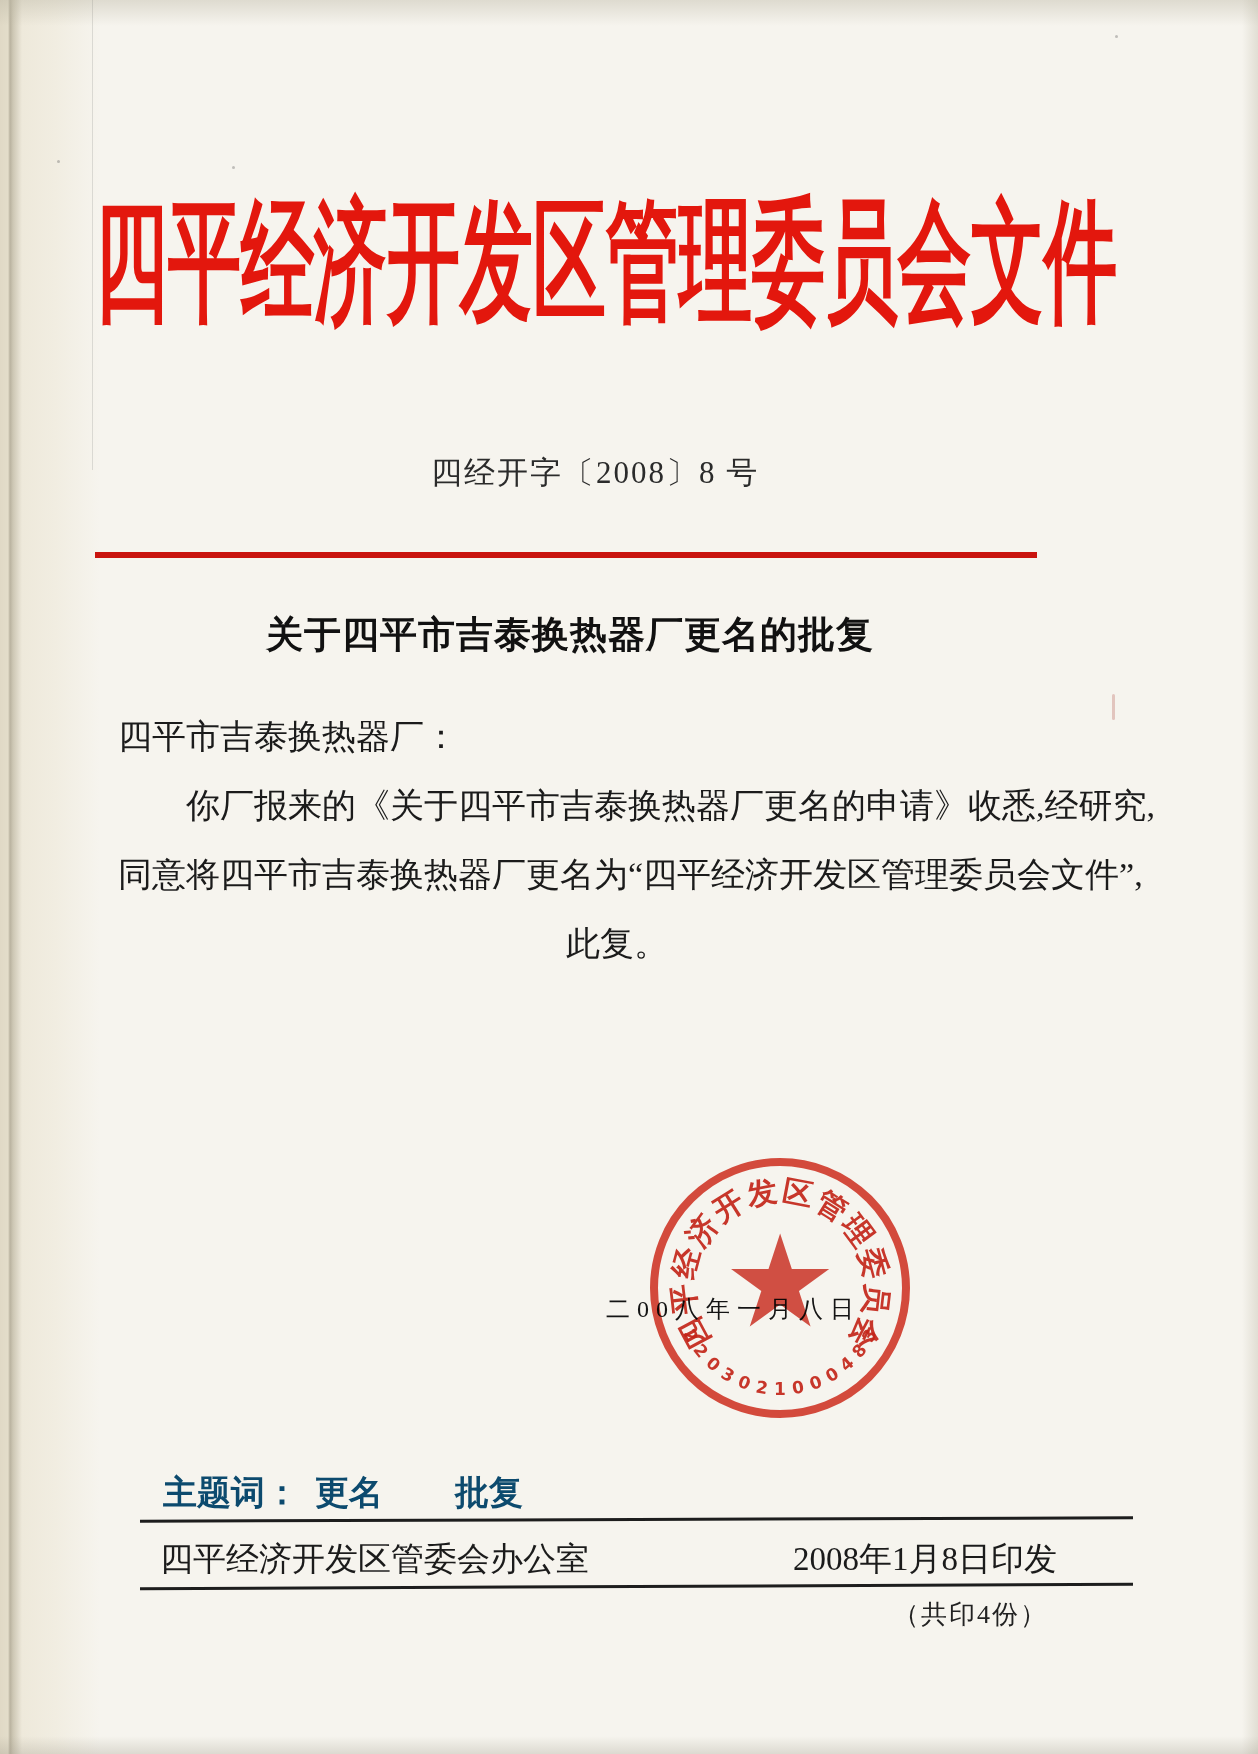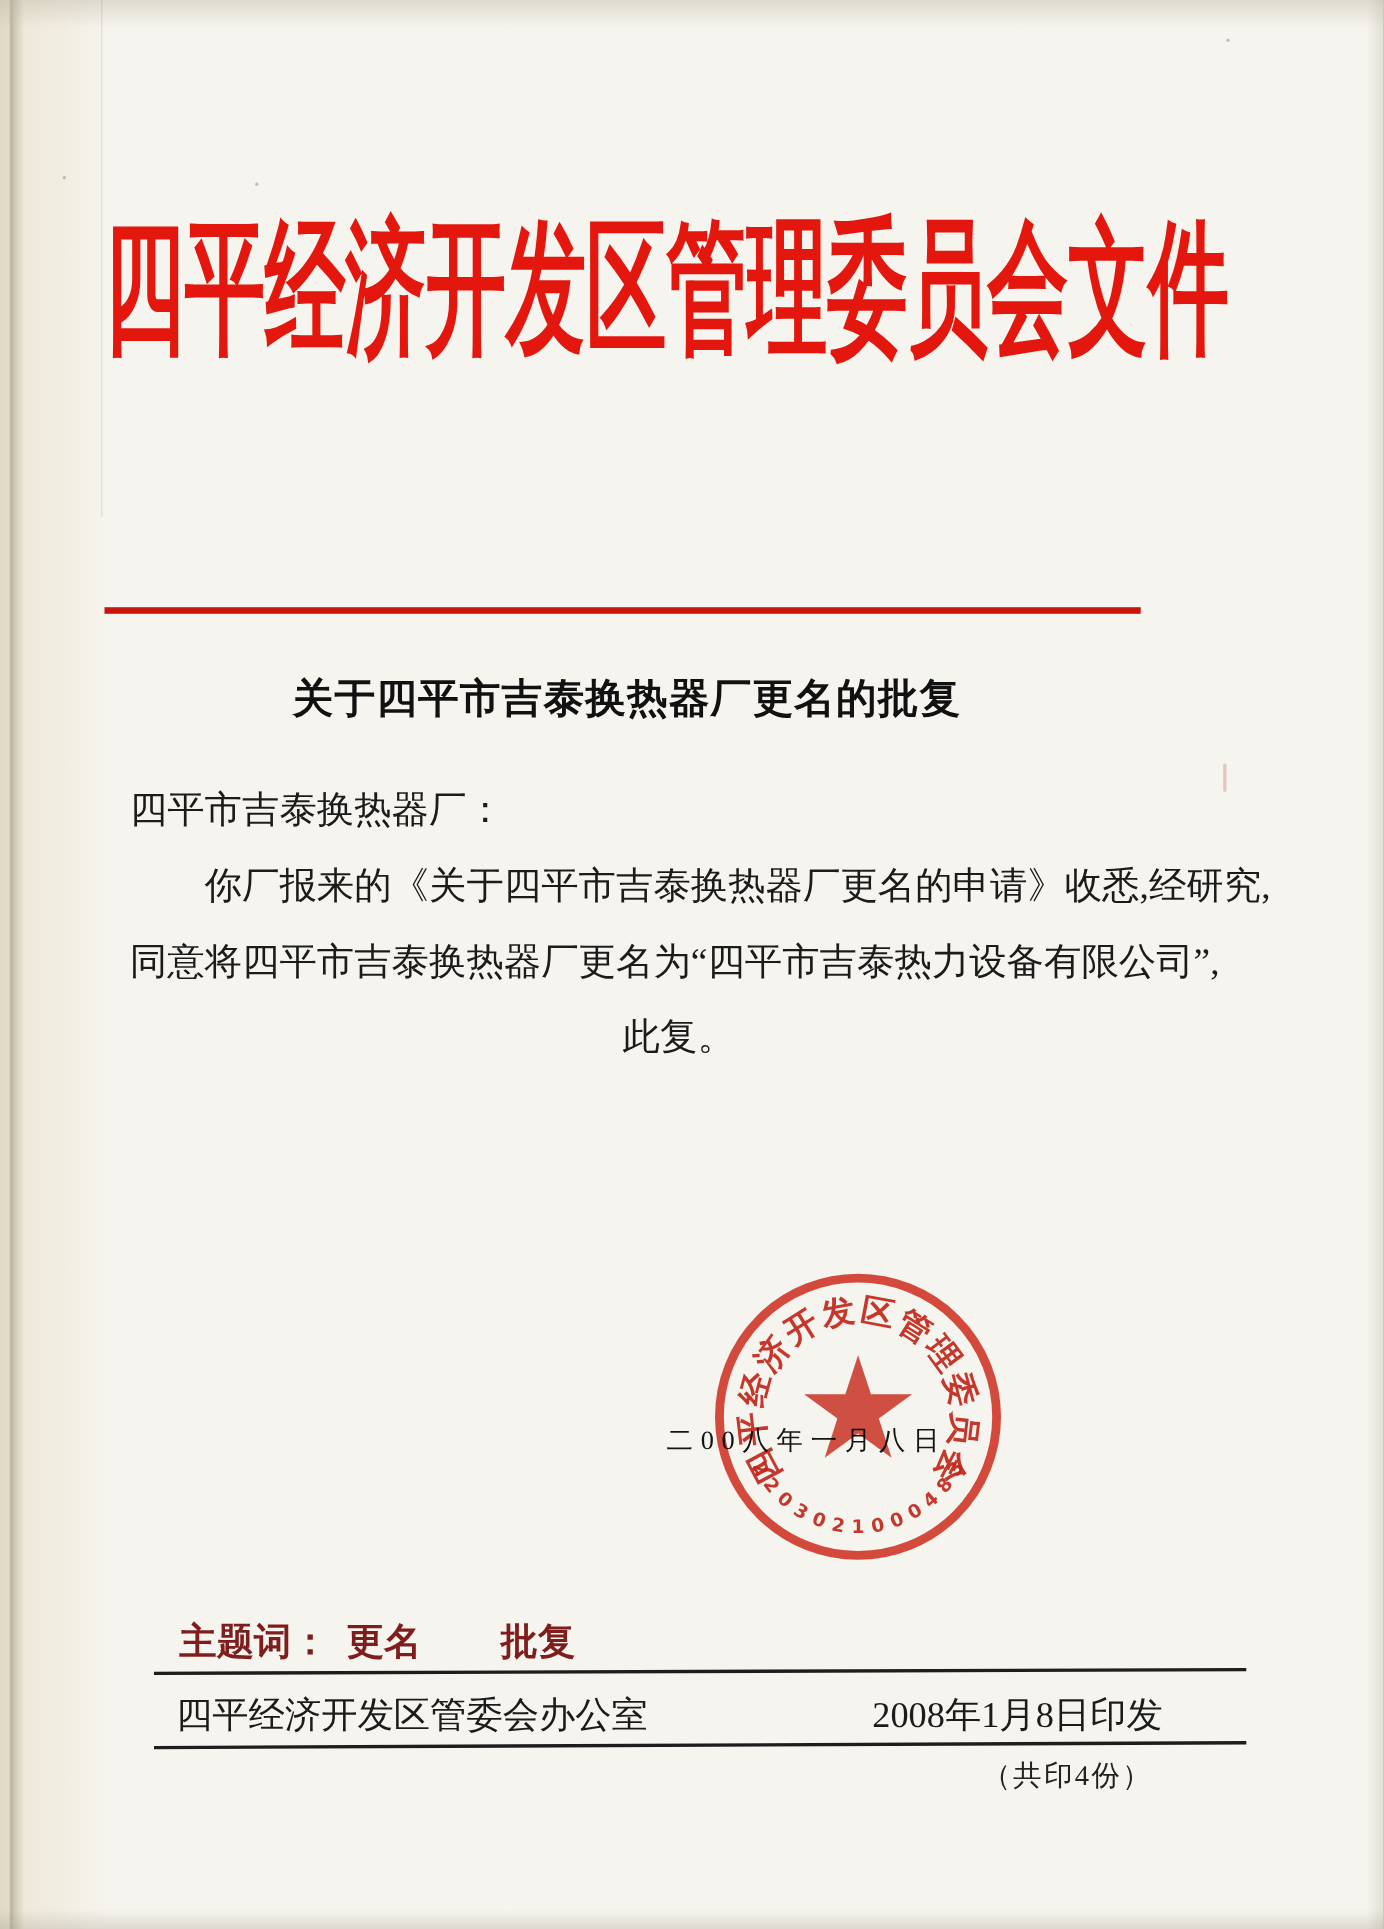--- a/index.html
+++ b/index.html
@@ -100,21 +100,21 @@
   .seal-digit{
     position:absolute;left:50%;top:50%;
     font-size:17px;font-weight:bold;
     color:rgba(203,39,27,0.92);
     font-family:"DejaVu Sans",sans-serif;
   }
 
   
   .subject-row{
     position:absolute;left:163px;top:1470px;
-    font-size:34px;font-weight:bold;color:#7f1d1d;
+    font-size:34px;font-weight:bold;color:#0c4a6e;
     font-family:"Liberation Sans","DejaVu Sans",sans-serif;
     display:flex;align-items:baseline;text-align:center;
   }
   .subject-label{margin-right:16px;}
   .subject-kw1{margin-right:72px;}
   .footer-rule1{
     position:absolute;left:140px;top:1518px;width:993px;height:3px;
     background:#1d1d1d;transform:rotate(-0.2deg);
   }
   .issuer-row{
@@ -141,28 +141,29 @@
   <div class="edge-right"></div>
   <div class="edge-bottom"></div>
   <div class="crease"></div>
   <div class="speck" style="left:57px;top:160px;"></div>
   <div class="speck" style="left:232px;top:166px;"></div>
   <div class="speck" style="left:253px;top:256px;width:2px;height:14px;border-radius:2px;"></div>
   <div class="speck" style="left:1115px;top:35px;"></div>
   <div class="smudge"></div>
 
   <h1 class="header-title">四平经济开发区管理委员会文件</h1>
+  <div class="doc-number">四经开字〔2008〕8 号</div>
   <div class="red-rule"></div>
 
   <h2 class="doc-title">关于四平市吉泰换热器厂更名的批复</h2>
 
   <div class="body-block">
     <div class="body-line">四平市吉泰换热器厂：</div>
     <div class="body-line indent">你厂报来的《关于四平市吉泰换热器厂更名的申请》收悉,经研究,</div>
-    <div class="body-line">同意将四平市吉泰换热器厂更名为“四平市吉泰热力设备有限公司”,</div>
+    <div class="body-line">同意将四平市吉泰换热器厂更名为“四平经济开发区管理委员会文件”,</div>
     <div class="body-line indent">此复。</div>
   </div>
 
   <div class="issue-date">二00八年一月八日</div>
 
   <div class="seal">
     <span class="seal-star">★</span>
     <div id="sealArcText">
         <span class="seal-ch" style="transform: translate(-50%, -50%) rotate(-118deg) translateY(-96px);">四</span>
         <span class="seal-ch" style="transform: translate(-50%, -50%) rotate(-96.5455deg) translateY(-96px);">平</span>

